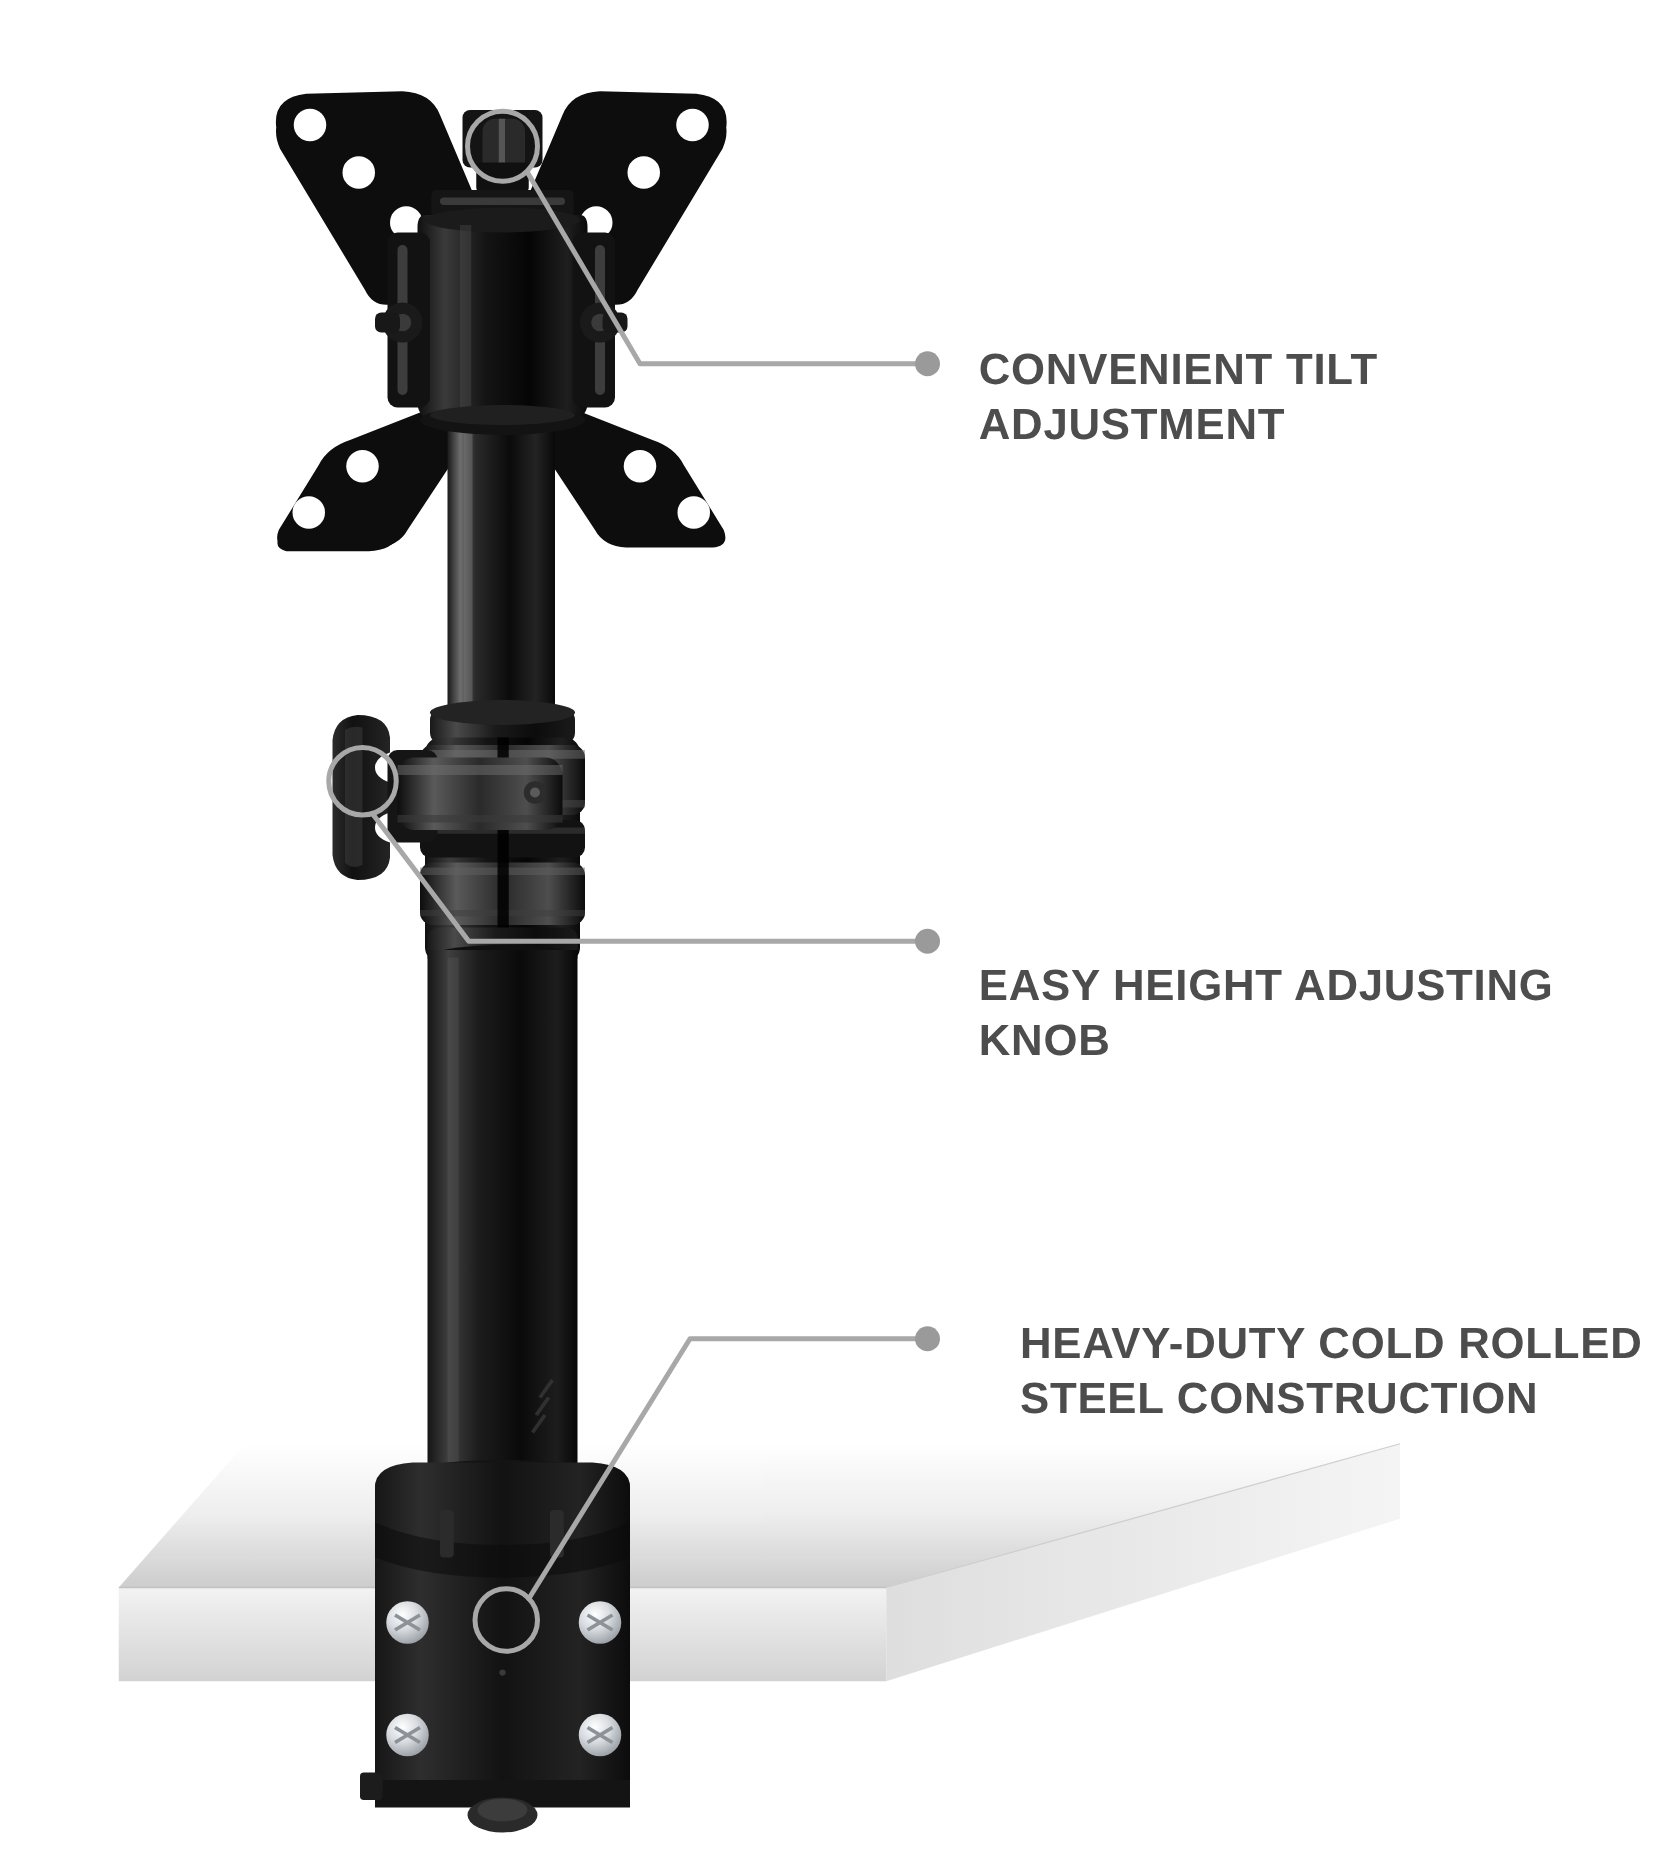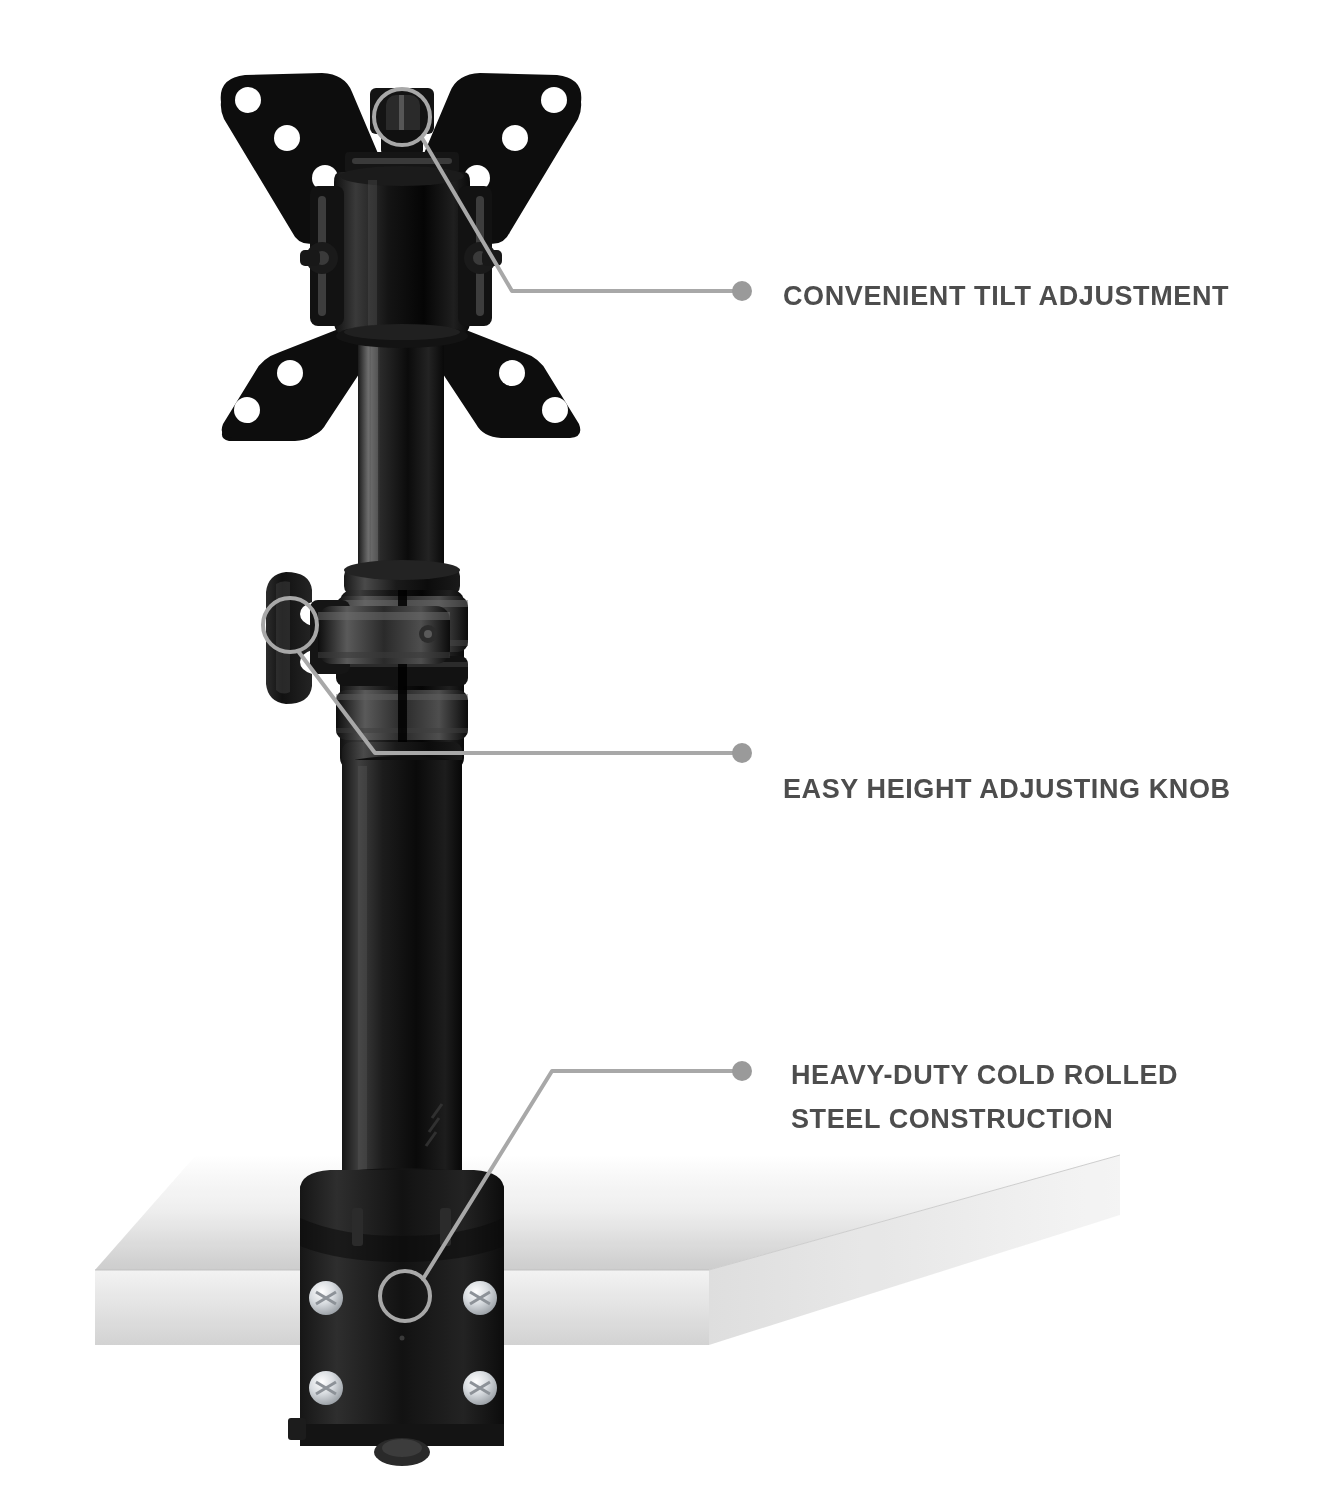--- a/index.html
+++ b/index.html
@@ -23,29 +23,29 @@
     left: 0;
     top: 0;
     width: 1342px;
     height: 1500px;
   }
   .callout-label {
     position: absolute;
     color: #4d4d4d;
     font-family: "Liberation Sans", sans-serif;
     font-weight: bold;
-    font-size: 27px;
+    font-size: 35px;
     letter-spacing: 0.6px;
     line-height: 44px;
     white-space: pre-line;
     text-transform: uppercase;
   }
   #label-tilt   { left: 783px; top: 274px; }
   #label-knob   { left: 783px; top: 736px; margin-top: 31px; }
-  #label-steel  { left: 791px; top: 1053px; }
+  #label-steel  { left: 816px; top: 1053px; }
 </style>
 </head>
 <body>
 
 <div id="stage">
 
   <svg id="artboard" viewBox="0 0 1342 1500" xmlns="http://www.w3.org/2000/svg">
     <defs>
       <linearGradient id="gPoleUpper" x1="0" y1="0" x2="1" y2="0">
         <stop offset="0" stop-color="#1a1a1a"></stop>

